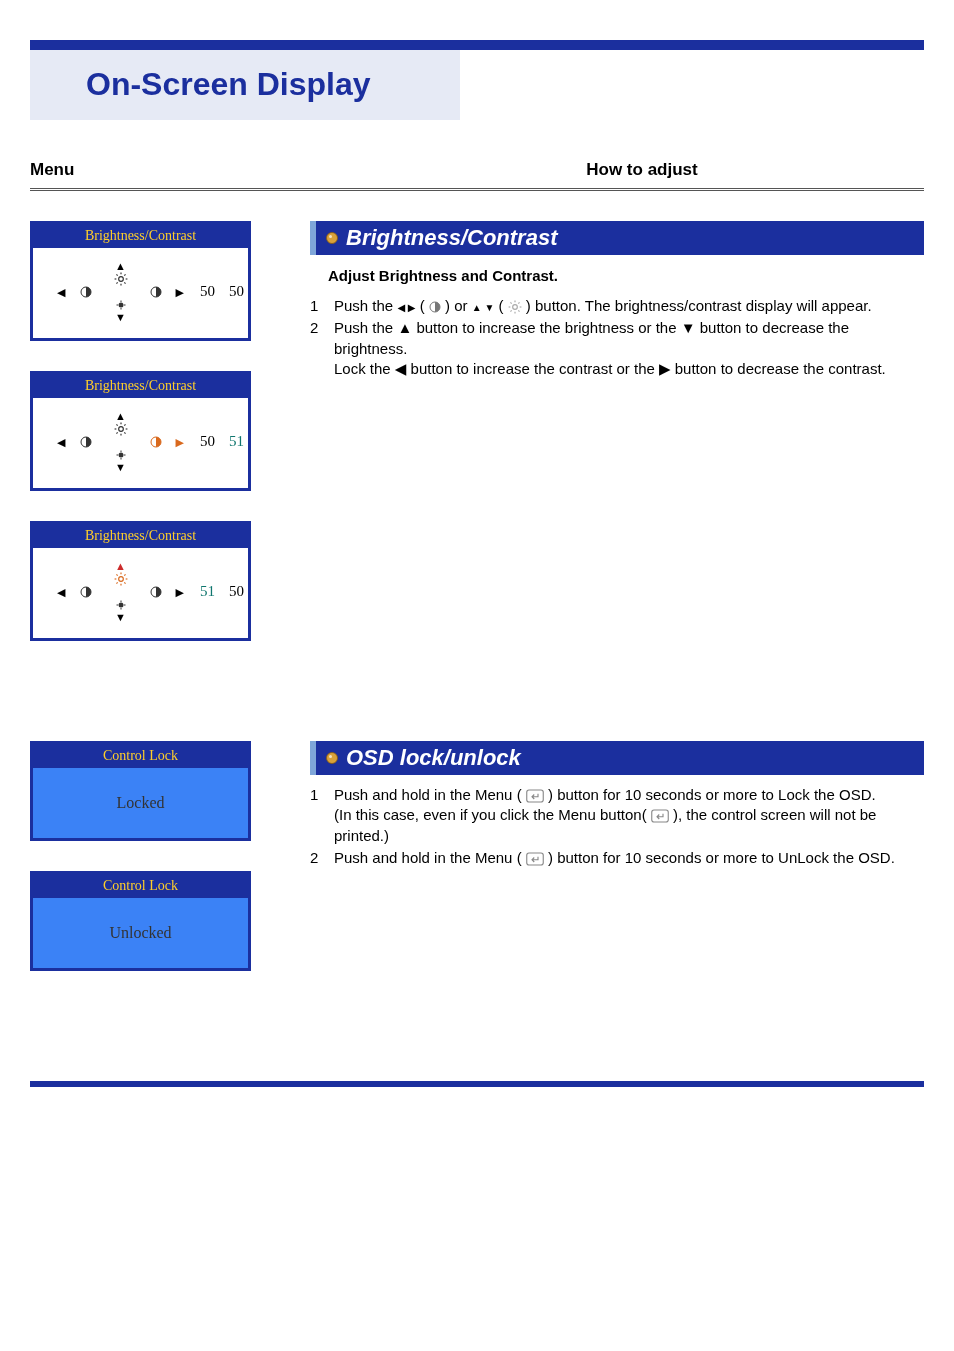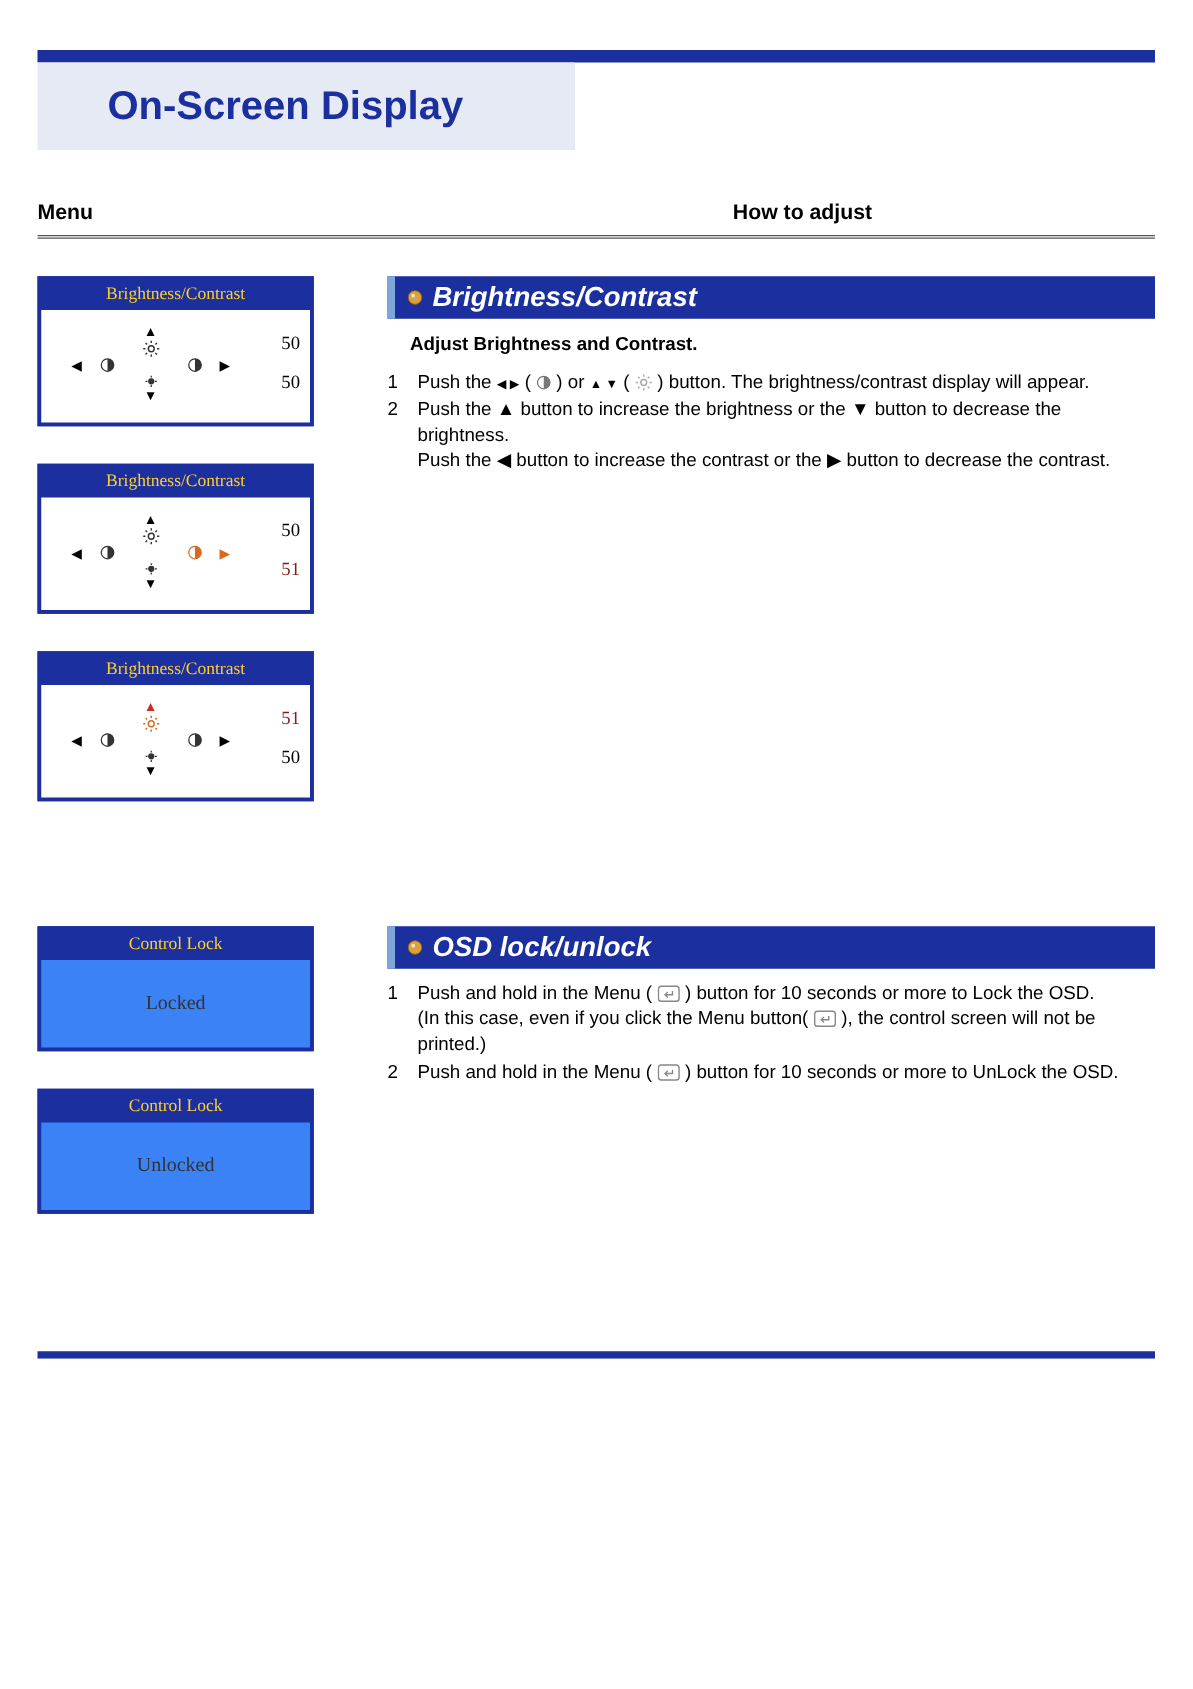--- a/index.html
+++ b/index.html
@@ -94,21 +94,21 @@
     justify-content: center;
   }
   .osd-row-mid {
     display: flex;
     align-items: center;
     gap: 14px;
   }
   .osd-values {
     width: 40px;
     display: flex;
-    flex-direction: column;
+    flex-direction: row;
     gap: 14px;
     font-family: "Times New Roman", serif;
     font-size: 15px;
     text-align: right;
   }
   .section-header {
     background: #1b2f9e;
     border-left: 6px solid #7fa6d9;
     padding: 4px 10px;
     display: flex;
@@ -160,21 +160,21 @@
     font-size: 16px;
     color: #333;
   }
   .bottom-bar {
     height: 6px;
     background: #1b2f9e;
     margin: 80px 30px 0 30px;
   }
   .glyph { font-size: 11px; }
   .glyph-lg { font-size: 10px; }
-  .hl-teal { color: #7f1d1d; }
+  .hl-teal { color: #0f766e; }
   .hl-orange { color: #d9691e; }
   .hl-red { color: #cc2b2b; }
   .inline-icon {
     display: inline-block;
     vertical-align: middle;
   }
 </style>
 </head>
 <body>
 
@@ -377,21 +377,21 @@
             <line x1="17.7" y1="6.3" x2="19.8" y2="4.2"></line>
           </svg>
         <span> ) button. The brightness/contrast display will appear.</span>
       </div>
     </div>
 
     <div class="step-row">
       <div class="step-num">2</div>
       <div class="step-text">
         <span>Push the ▲ button to increase the brightness or the ▼ button to decrease the brightness.</span><br>
-        <span>Push the ◀ button to increase the contrast or the ▶ button to decrease the contrast.</span>
+        <span>Lock the ◀ button to increase the contrast or the ▶ button to decrease the contrast.</span>
       </div>
     </div>
   </div>
 </div>
 
 <div class="section" style="margin-top:70px;">
   <div class="left-col">
     <div class="lock-panel">
       <div class="osd-title">Control Lock</div>
       <div class="lock-body">Locked</div>

